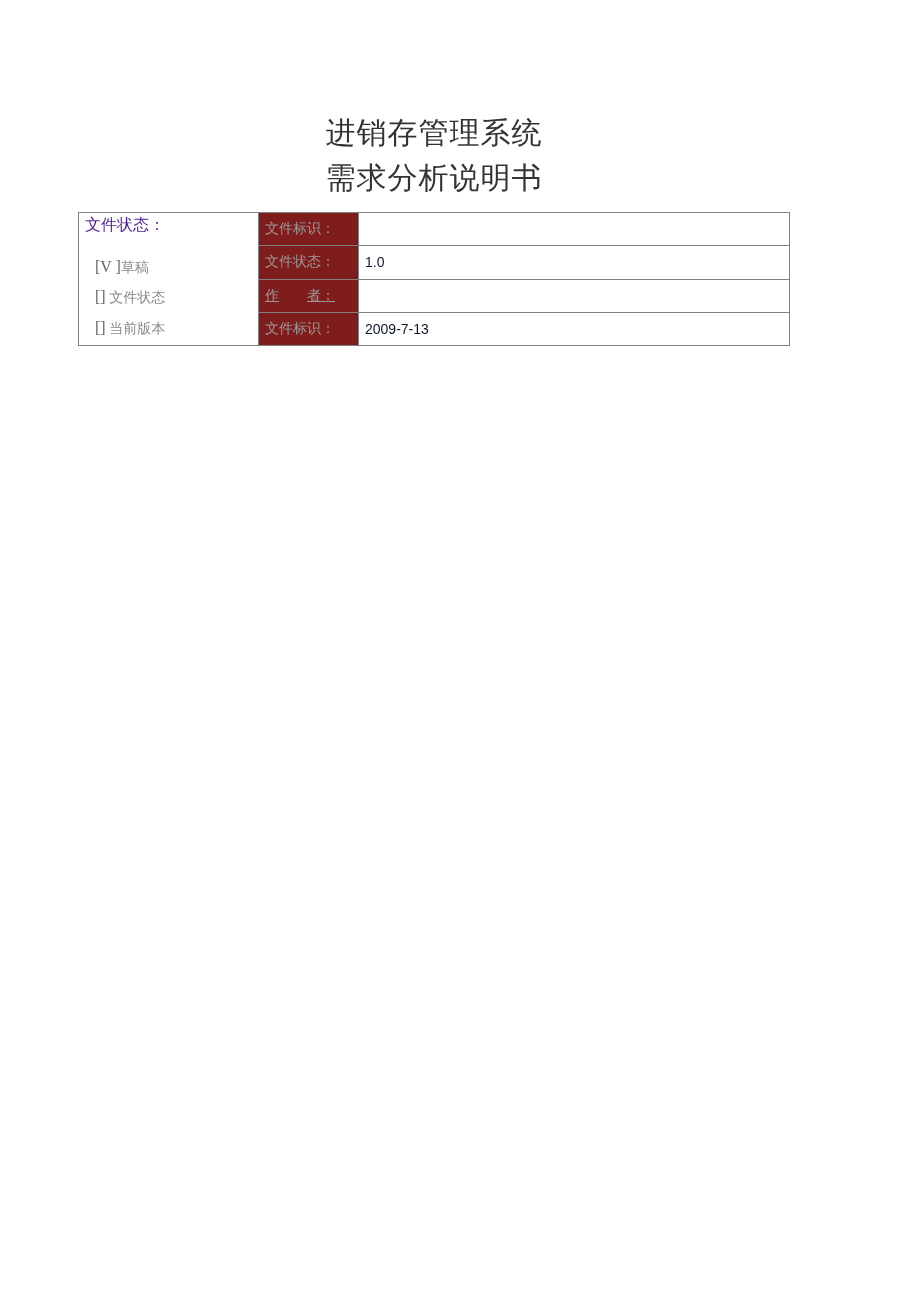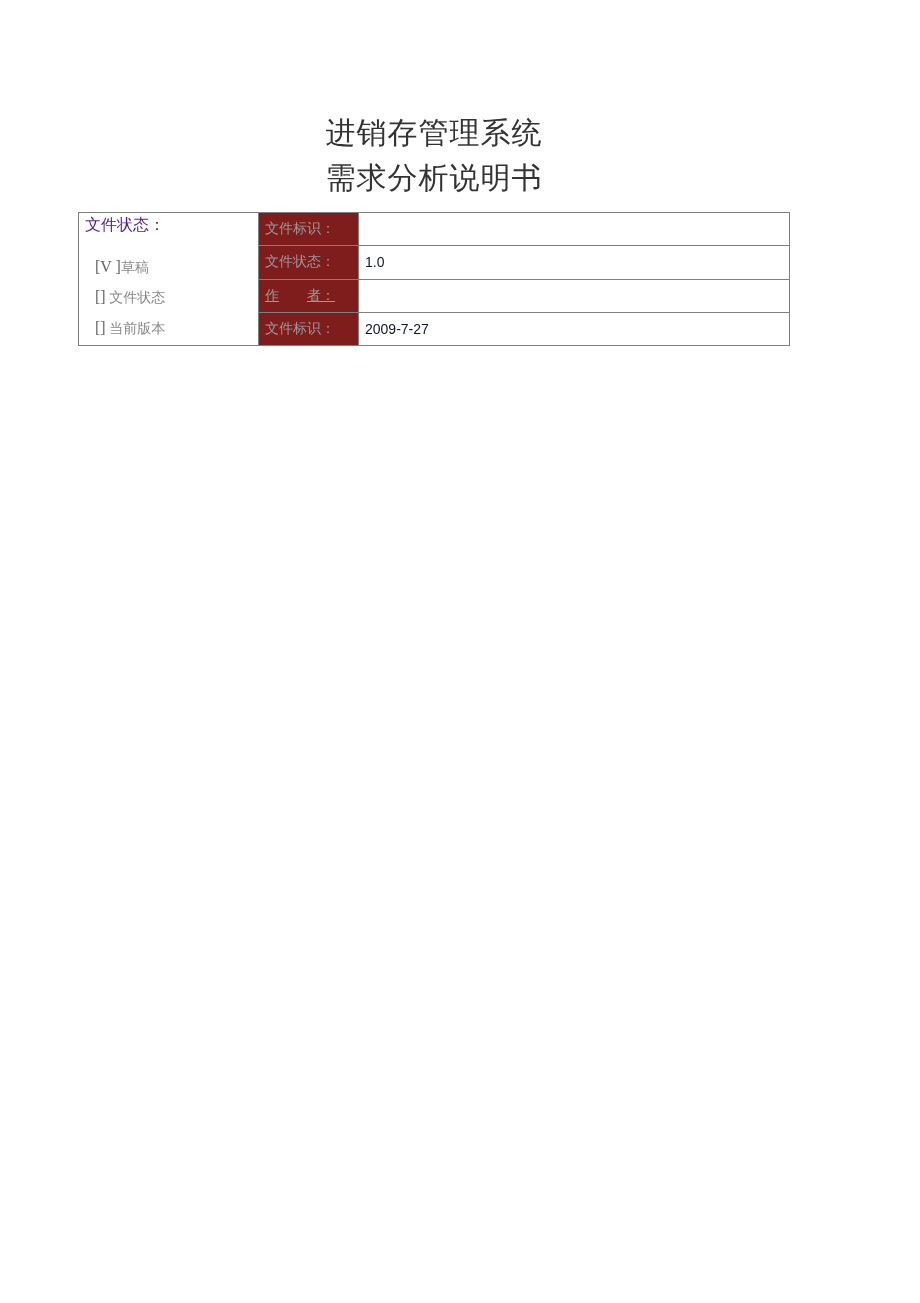--- a/index.html
+++ b/index.html
@@ -113,17 +113,17 @@
     <tr>
       <td class="col-label label-cell">文件状态：</td>
       <td class="col-value value-cell">1.0</td>
     </tr>
     <tr>
       <td class="col-label label-cell author-label"><span>作</span><span class="author-spacer"></span><span>者：</span></td>
       <td class="col-value value-cell"></td>
     </tr>
     <tr>
       <td class="col-label label-cell">文件标识：</td>
-      <td class="col-value value-cell">2009-7-27</td>
+      <td class="col-value value-cell">2009-7-13</td>
     </tr>
   </tbody>
     </table>
 </div>
 
 </body></html>

